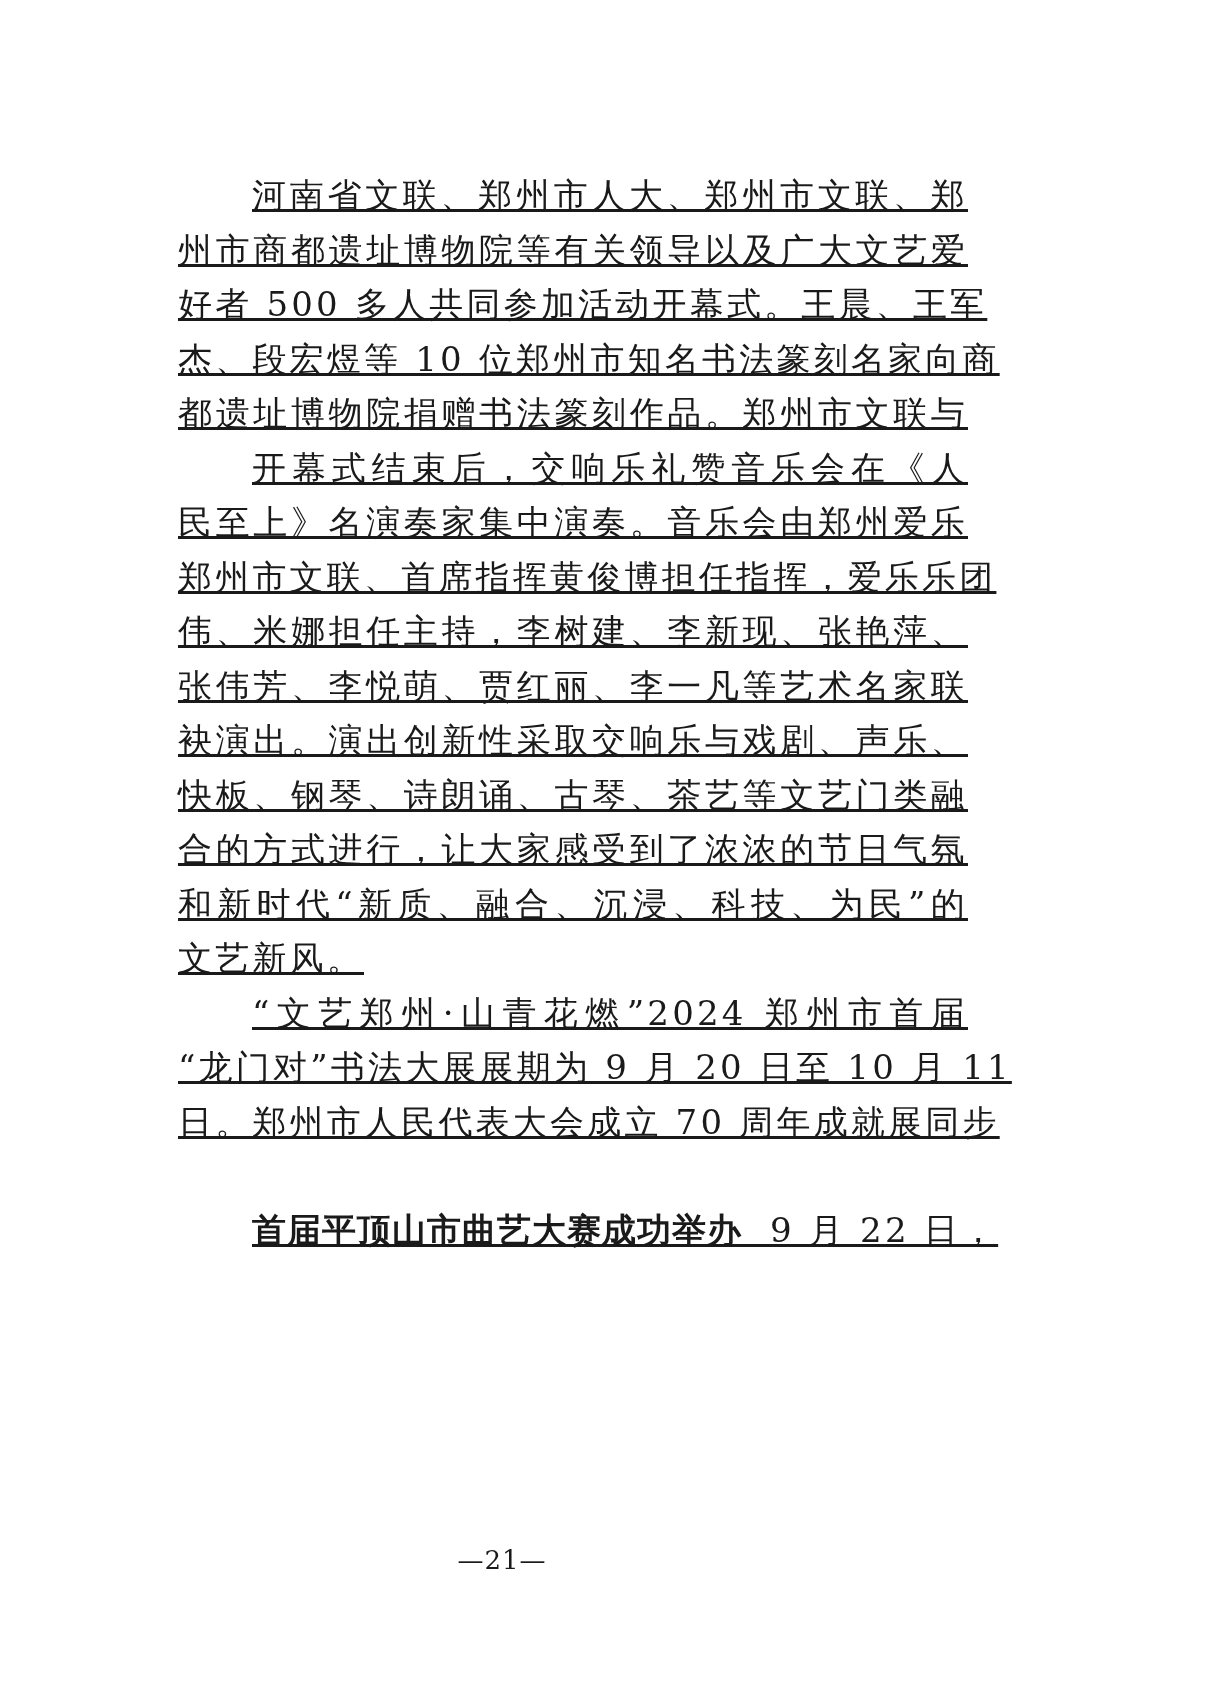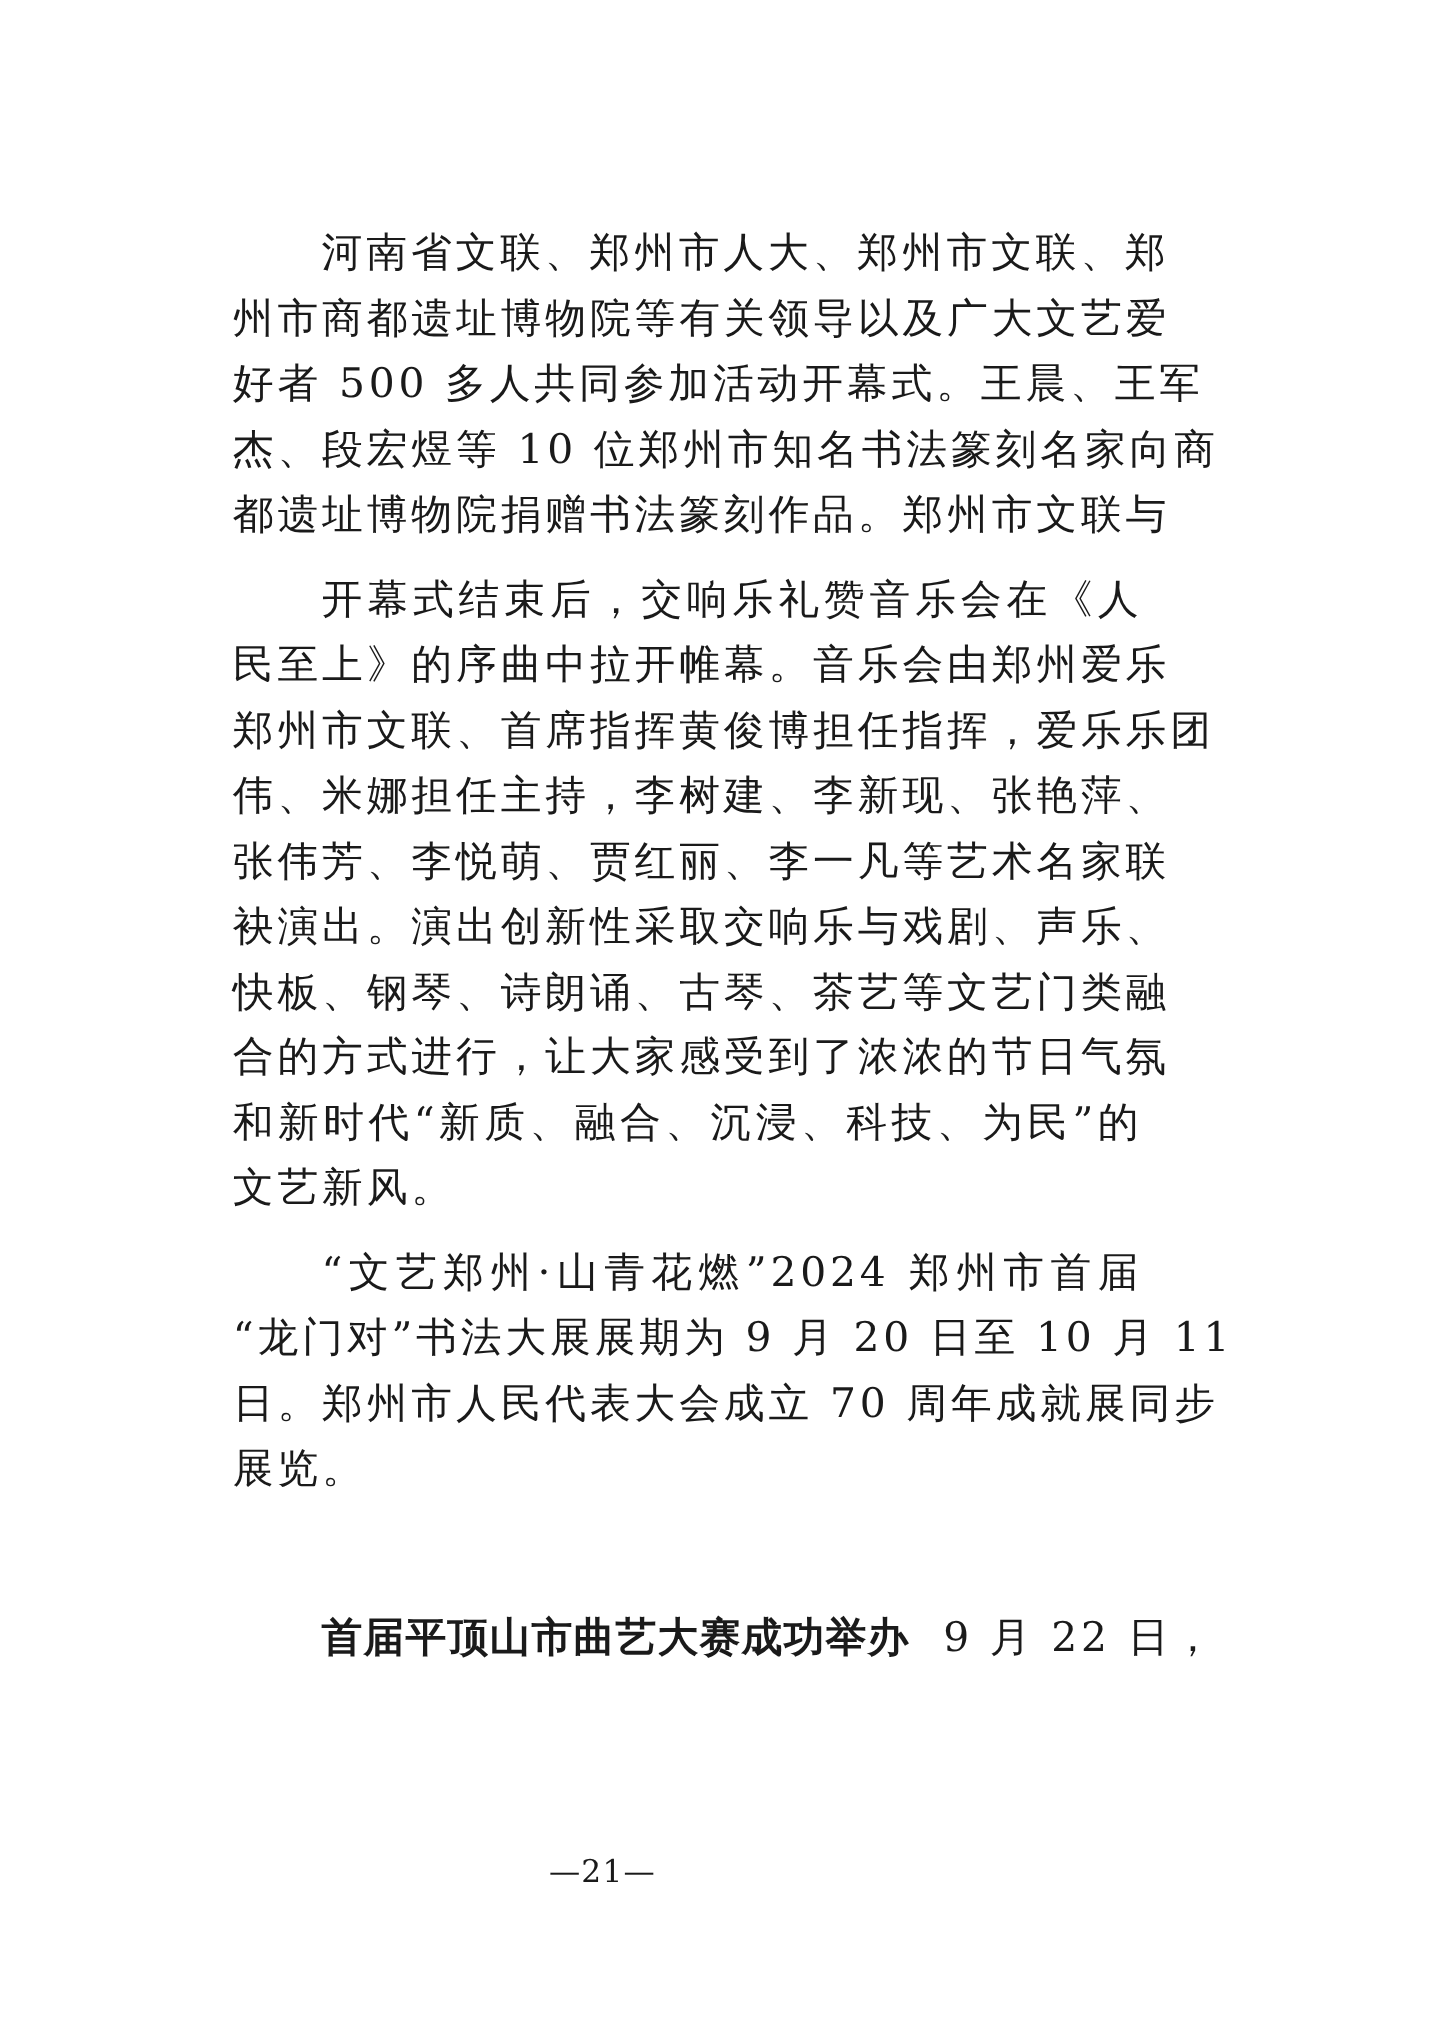--- a/index.html
+++ b/index.html
@@ -15,27 +15,28 @@
       color: #1a1a1a;
       font-family: "DejaVu Serif", "Liberation Serif", serif;
     }
     .page {
       position: absolute;
       left: 178px;
       top: 168px;
       width: 790px;
     }
     .para {
-      margin: 16px;
+      margin: 0;
       font-size: 34px;
       line-height: 54.5px;
       letter-spacing: 3.2px;
       text-align: justify;
       text-align-last: left;
       word-break: break-all;
+      text-decoration: underline;
     }
     .indent {
       text-indent: 74px;
     }
     .para .ln {
       display: block;
       white-space: nowrap;
       text-align-last: justify;
       text-align: justify;
     }
@@ -70,36 +71,35 @@
   <p class="para indent">
     <span class="ln">河南省文联、郑州市人大、郑州市文联、郑</span>
     <span class="ln" style="text-indent:0">州市商都遗址博物院等有关领导以及广大文艺爱</span>
     <span class="ln" style="text-indent:0">好者 500 多人共同参加活动开幕式。王晨、王军</span>
     <span class="ln" style="text-indent:0">杰、段宏煜等 10 位郑州市知名书法篆刻名家向商</span>
     <span class="ln" style="text-indent:0">都遗址博物院捐赠书法篆刻作品。郑州市文联与</span>
   </p>
 
   <p class="para indent">
     <span class="ln">开幕式结束后，交响乐礼赞音乐会在《人</span>
-    <span class="ln" style="text-indent:0">民至上》的序曲中拉开帷幕。音乐会由郑州爱乐</span>
+    <span class="ln" style="text-indent:0">民至上》名演奏家集中演奏。音乐会由郑州爱乐</span>
     <span class="ln" style="text-indent:0">郑州市文联、首席指挥黄俊博担任指挥，爱乐乐团</span>
     <span class="ln" style="text-indent:0">伟、米娜担任主持，李树建、李新现、张艳萍、</span>
     <span class="ln" style="text-indent:0">张伟芳、李悦萌、贾红丽、李一凡等艺术名家联</span>
     <span class="ln" style="text-indent:0">袂演出。演出创新性采取交响乐与戏剧、声乐、</span>
     <span class="ln" style="text-indent:0">快板、钢琴、诗朗诵、古琴、茶艺等文艺门类融</span>
     <span class="ln" style="text-indent:0">合的方式进行，让大家感受到了浓浓的节日气氛</span>
     <span class="ln" style="text-indent:0">和新时代“新质、融合、沉浸、科技、为民”的</span>
     <span class="ln last" style="text-indent:0">文艺新风。</span>
   </p>
 
   <p class="para indent">
     <span class="ln">“文艺郑州·山青花燃”2024 郑州市首届</span>
     <span class="ln" style="text-indent:0">“龙门对”书法大展展期为 9 月 20 日至 10 月 11</span>
     <span class="ln" style="text-indent:0">日。郑州市人民代表大会成立 70 周年成就展同步</span>
-    <span class="ln last" style="text-indent:0">展览。</span>
   </p>
 
   <div class="gap"></div>
 
   <p class="para indent">
     <span class="ln"><span class="headline">首届平顶山市曲艺大赛成功举办</span>&nbsp;&nbsp;<span>9 月 22 日，</span></span>
   </p>
 
 </div>
 

